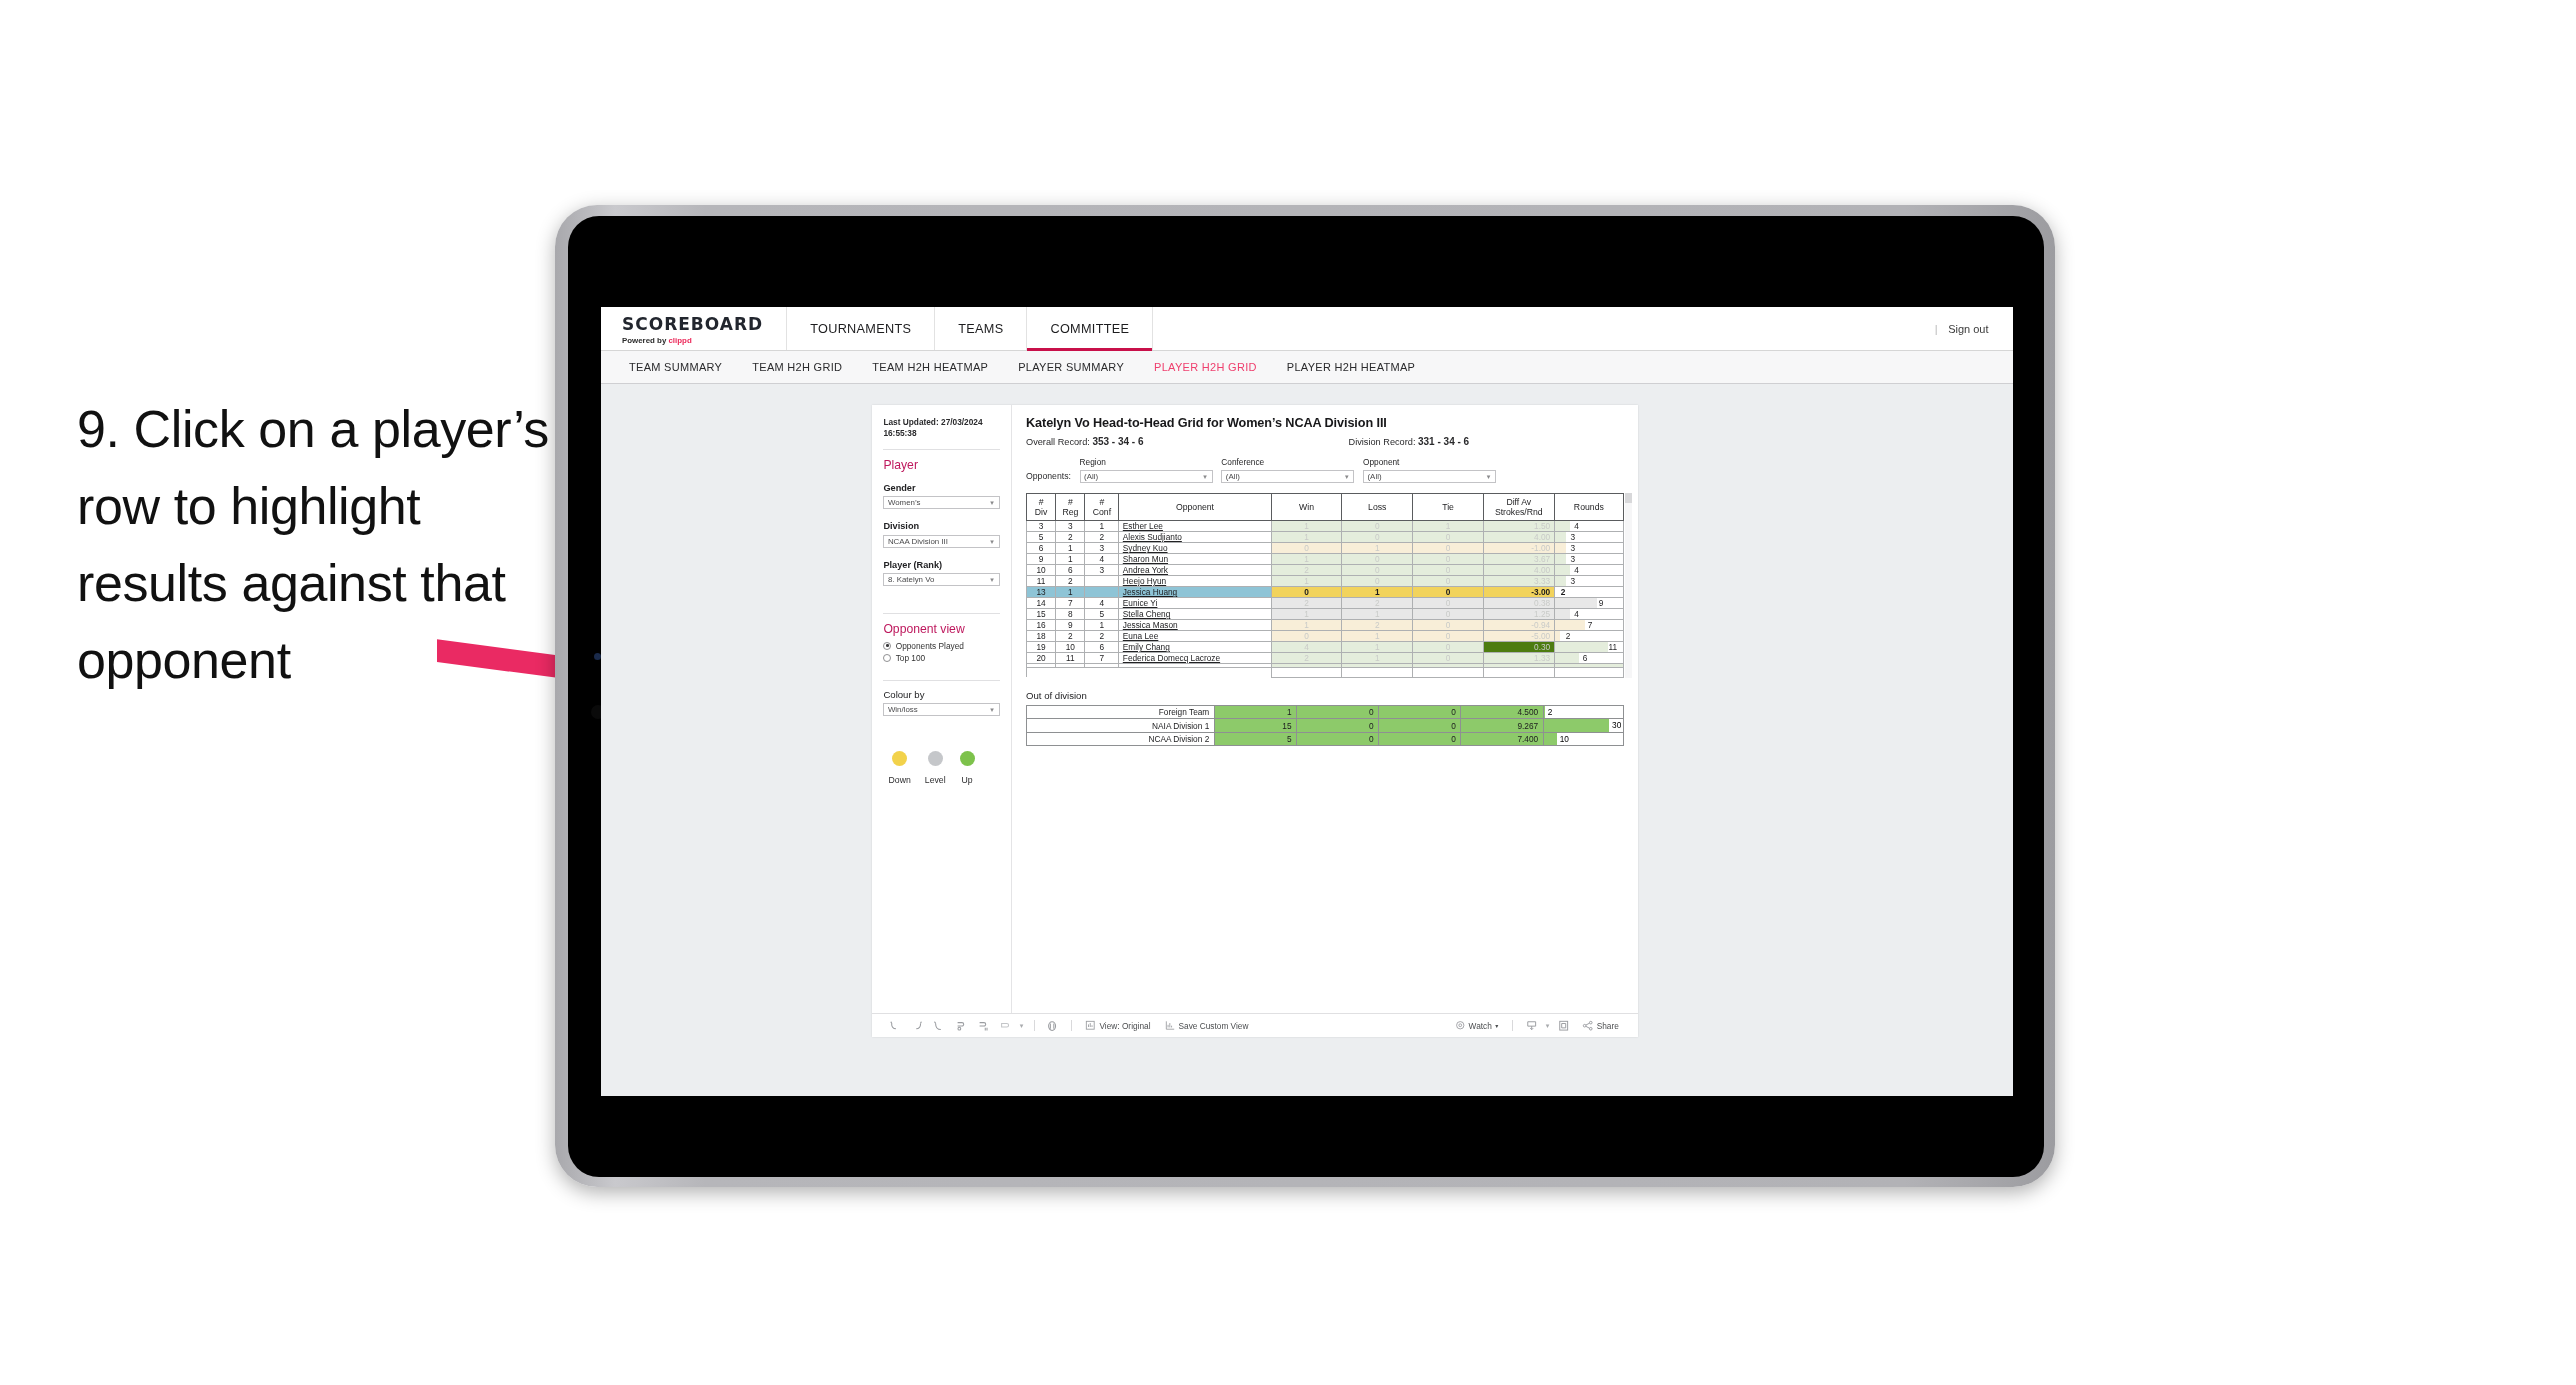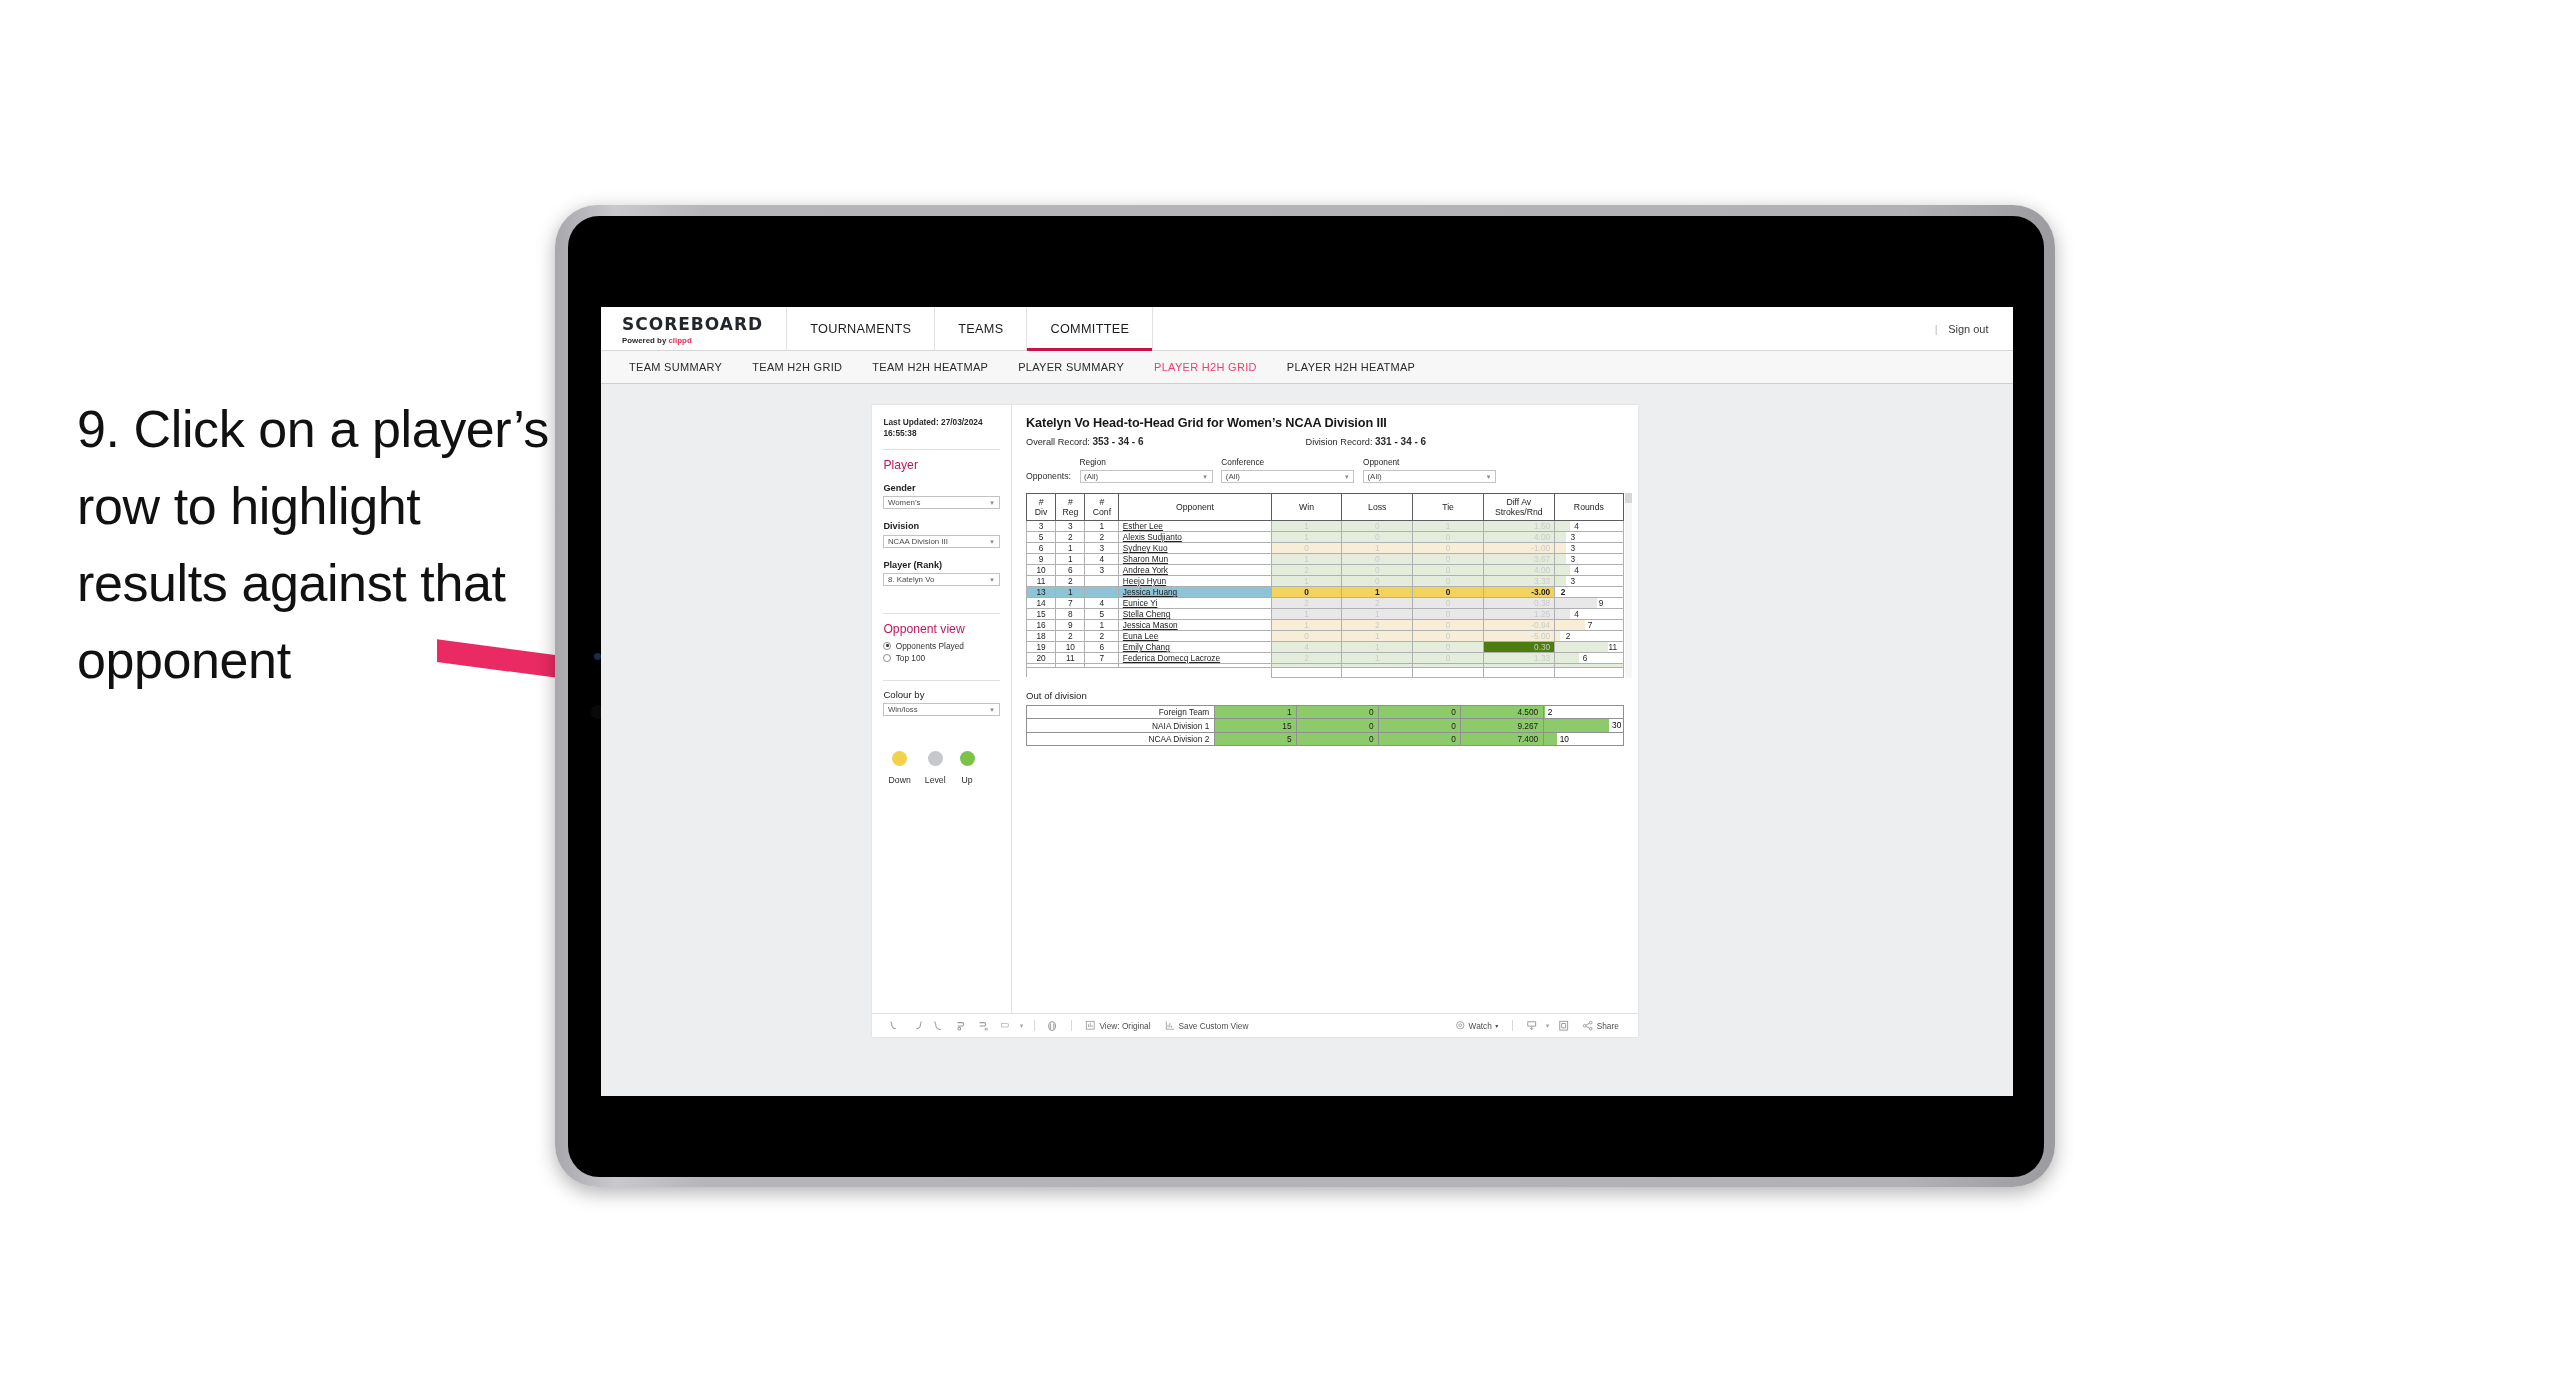--- a/index.html
+++ b/index.html
@@ -131,21 +131,21 @@
     width: 2.6px; height: 2.6px; border-radius: 50%; background: #3a3a3c;
   }
   #legend { display: flex; gap: 14px; margin-top: 23px; padding-left: 5.2px; }
   .legend-item { display: flex; flex-direction: column; align-items: center; gap: 8.7px; }
   .legend-dot { width: 15px; height: 15px; border-radius: 50%; }
   .legend-lbl { font-size: 8.7px; color: #2c2c2e; }
 
   
   #main { flex: 1; padding: 11.4px 14px 0 14px; min-width: 0; }
   #title { font-size: 12.7px; font-weight: 700; color: #18181a; letter-spacing: -0.1px; }
-  #records { display: flex; margin-top: 6.1px; font-size: 9.2px; color: #2a2a2c; }
+  #records { display: flex; margin-top: 6.1px; font-size: 9.2px; color: #2a2a2c; gap: 43px; }
   #records .label { font-weight: 400; }
   #records b { font-weight: 700; font-size: 10px; }
   #rec-div { margin-left: 162px; }
 
   #filters { display: flex; align-items: flex-end; margin-top: 9.6px; gap: 8.7px; }
   #filters .opp-lbl { font-size: 8.7px; color: #2b2b2d; padding-bottom: 1.7px; }
   .filter-col { width: 133px; }
   .filter-col .field-label { font-size: 8.3px; font-weight: 400; color: #1f1f21; margin-bottom: 2.6px; }
   .filter-col .select { margin-bottom: 0; }
 

